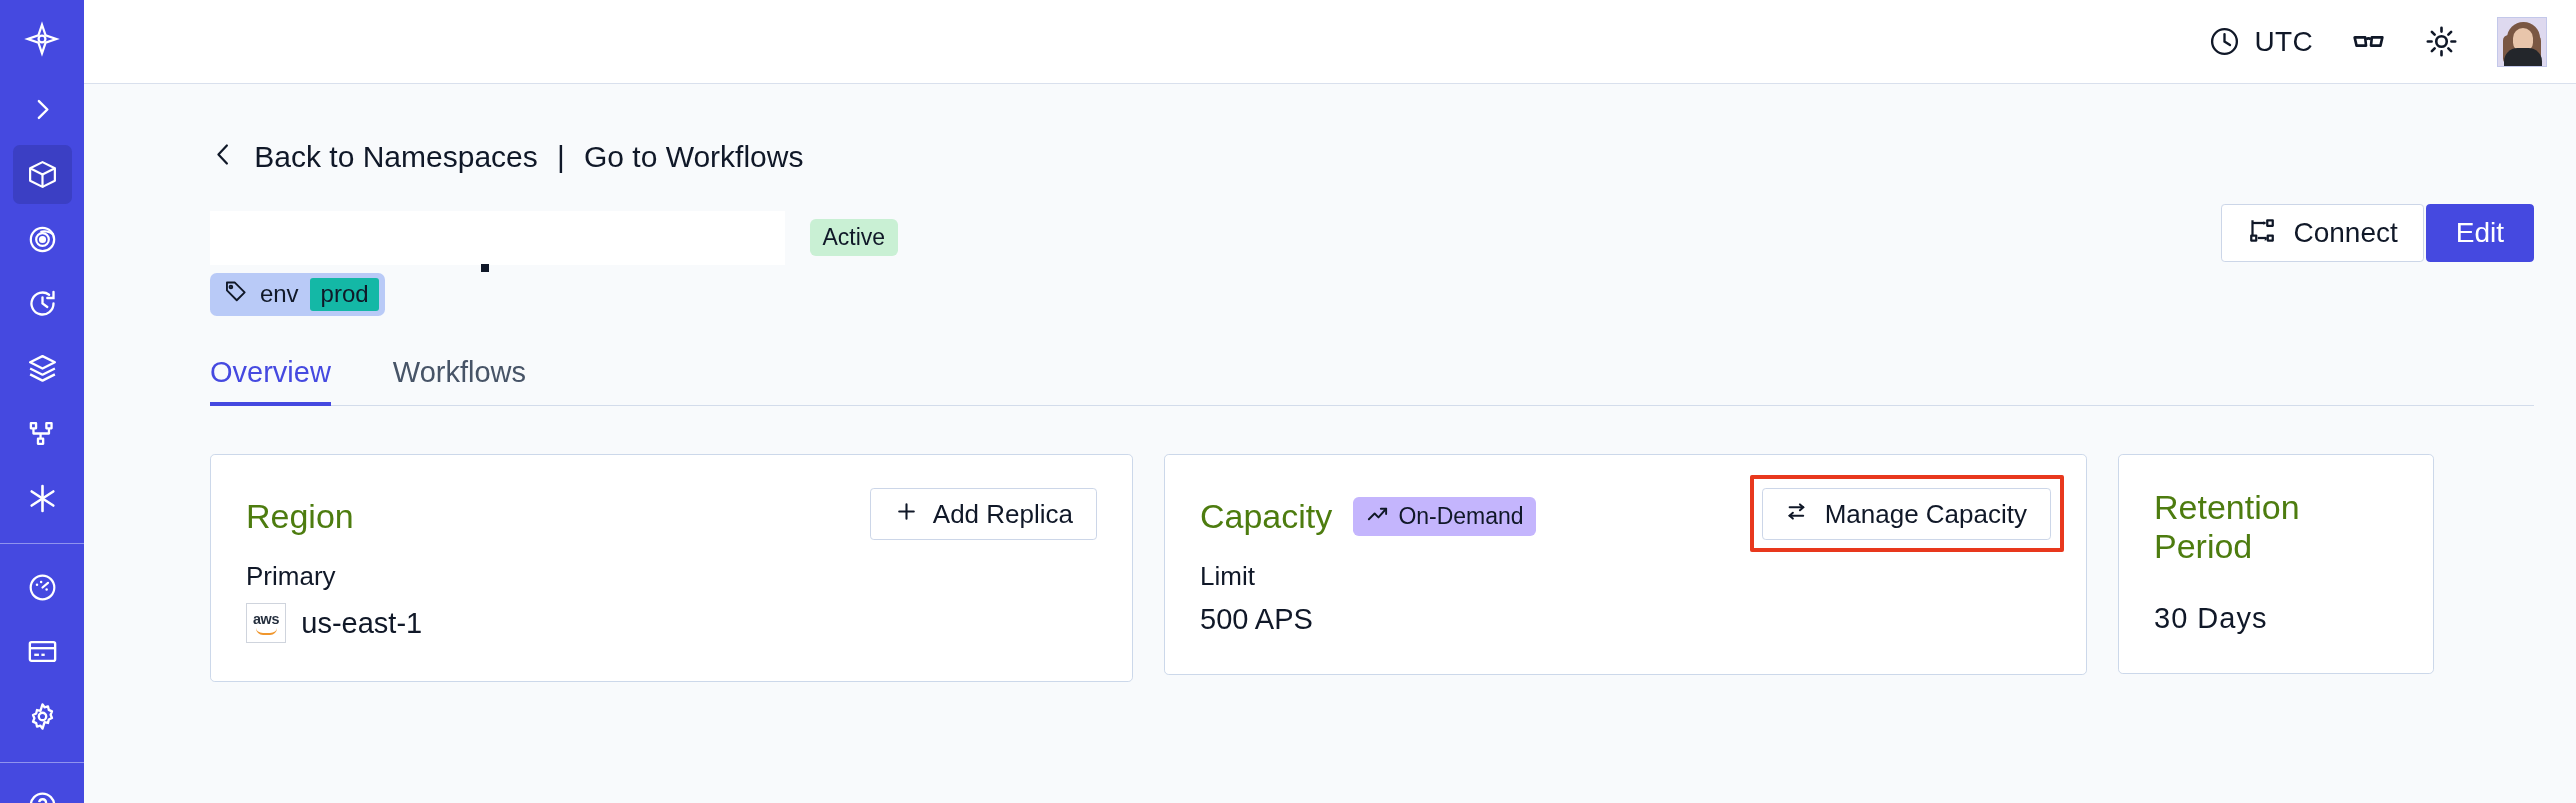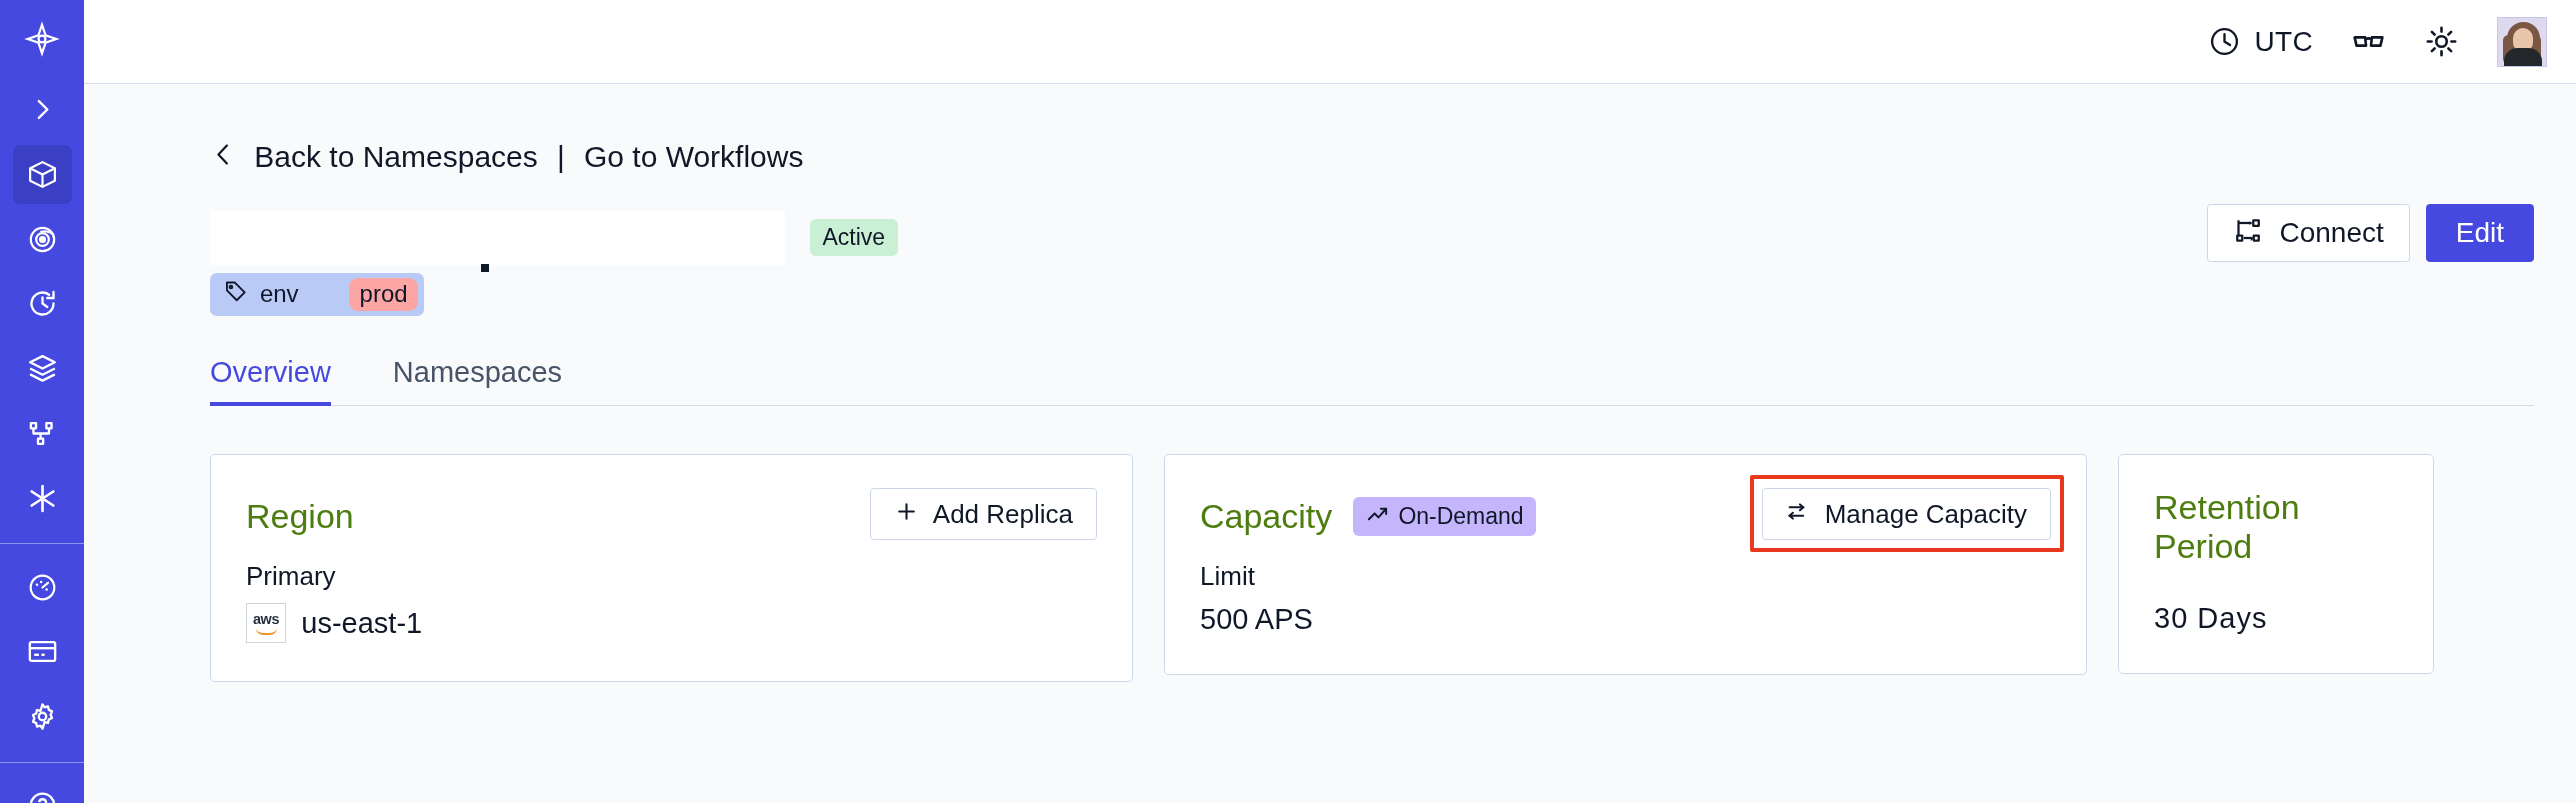--- a/index.html
+++ b/index.html
@@ -90,21 +90,21 @@
   }
   .ns-dot { position: absolute; left: 271px; top: 56px; width: 7.7px; height: 7.7px; background:#101828; }
   .badge-active {
     margin-left: 25px;
     background: #c9f0d4; color: #101828;
     font-size: 23px; padding: 4.8px 12.5px; border-radius: 5.8px;
     line-height: 1.15;
   }
   .title-actions {
     position: absolute; right: 0; top: -3.8px;
-    display: flex; align-items: flex-start; gap: 16px;
+    display: flex; align-items: flex-start; gap: 2px;
   }
   .btn {
     display: inline-flex; align-items: center; justify-content: center; gap: 16.3px;
     font-size: 28px; line-height: 1;
     border: 1.9px solid #ccd6e8; background: #ffffff; color: #101828;
     border-radius: 3.8px;
     height: 58px; padding: 0 25px;
     white-space: nowrap;
   }
   .btn-primary {
@@ -112,21 +112,21 @@
     padding: 0 29px;
   }
 
   
   .tags { display: flex; margin-bottom: 40px; }
   .tag-chip {
     display: inline-flex; align-items: center; gap: 11.5px;
     background: #b9caf7; border-radius: 6.7px;
     padding: 4.8px 5.8px 4.8px 13.4px; font-size: 24px; color: #101828;
   }
-  .tag-val { background: #fca5a5; border-radius: 9px; padding: 2.9px 10.5px; margin-left: 39px; }
+  .tag-val { background: #14b8a6; border-radius: 3px; padding: 2.9px 10.5px; }
 
   
   .tabs {
     display: flex; align-items: flex-end; gap: 0;
     border-bottom: 1.9px solid #d3dceb;
     margin-bottom: 48px;
   }
   .tab {
     font-size: 29px; color: #475467;
     padding: 0 27px 17.3px 27px;
@@ -406,21 +406,21 @@
                 <circle cx="7.6" cy="7.6" r="1.3"></circle>
               </svg>
             </span>
             <span>env</span>
             <span class="tag-val">prod</span>
           </span>
         </div>
 
         <div class="tabs">
           <div class="tab active">Overview</div>
-          <div class="tab">Namespaces</div>
+          <div class="tab">Workflows</div>
         </div>
 
         <div class="cards">
 
           <section class="card card-region">
             <div class="card-head">
               <span class="card-title">Region</span>
             </div>
             <div class="card-action">
               <button class="btn">

